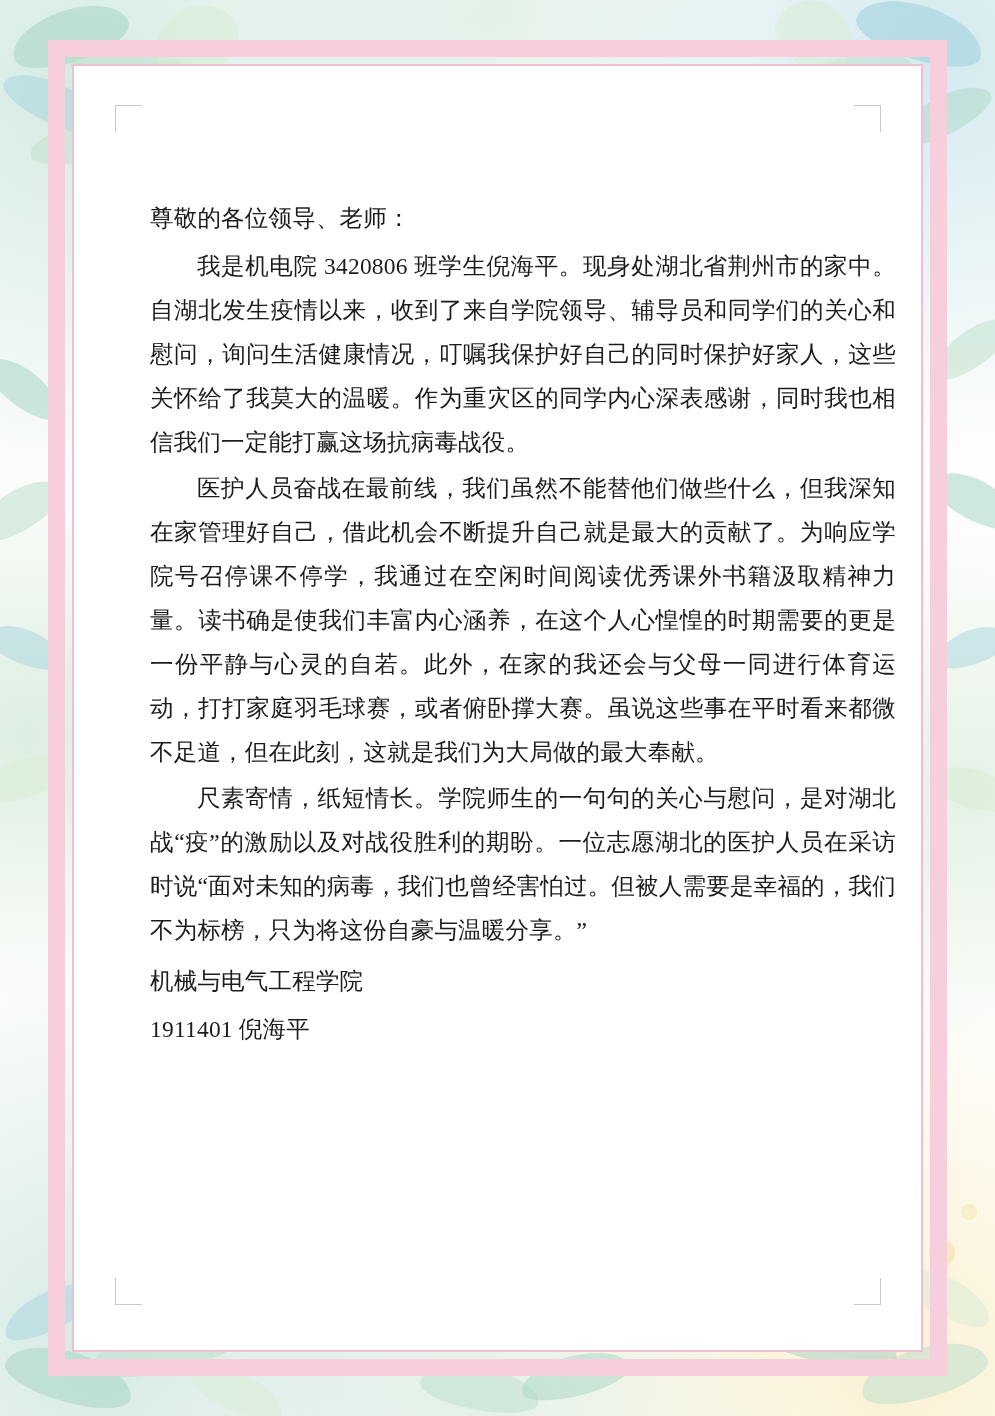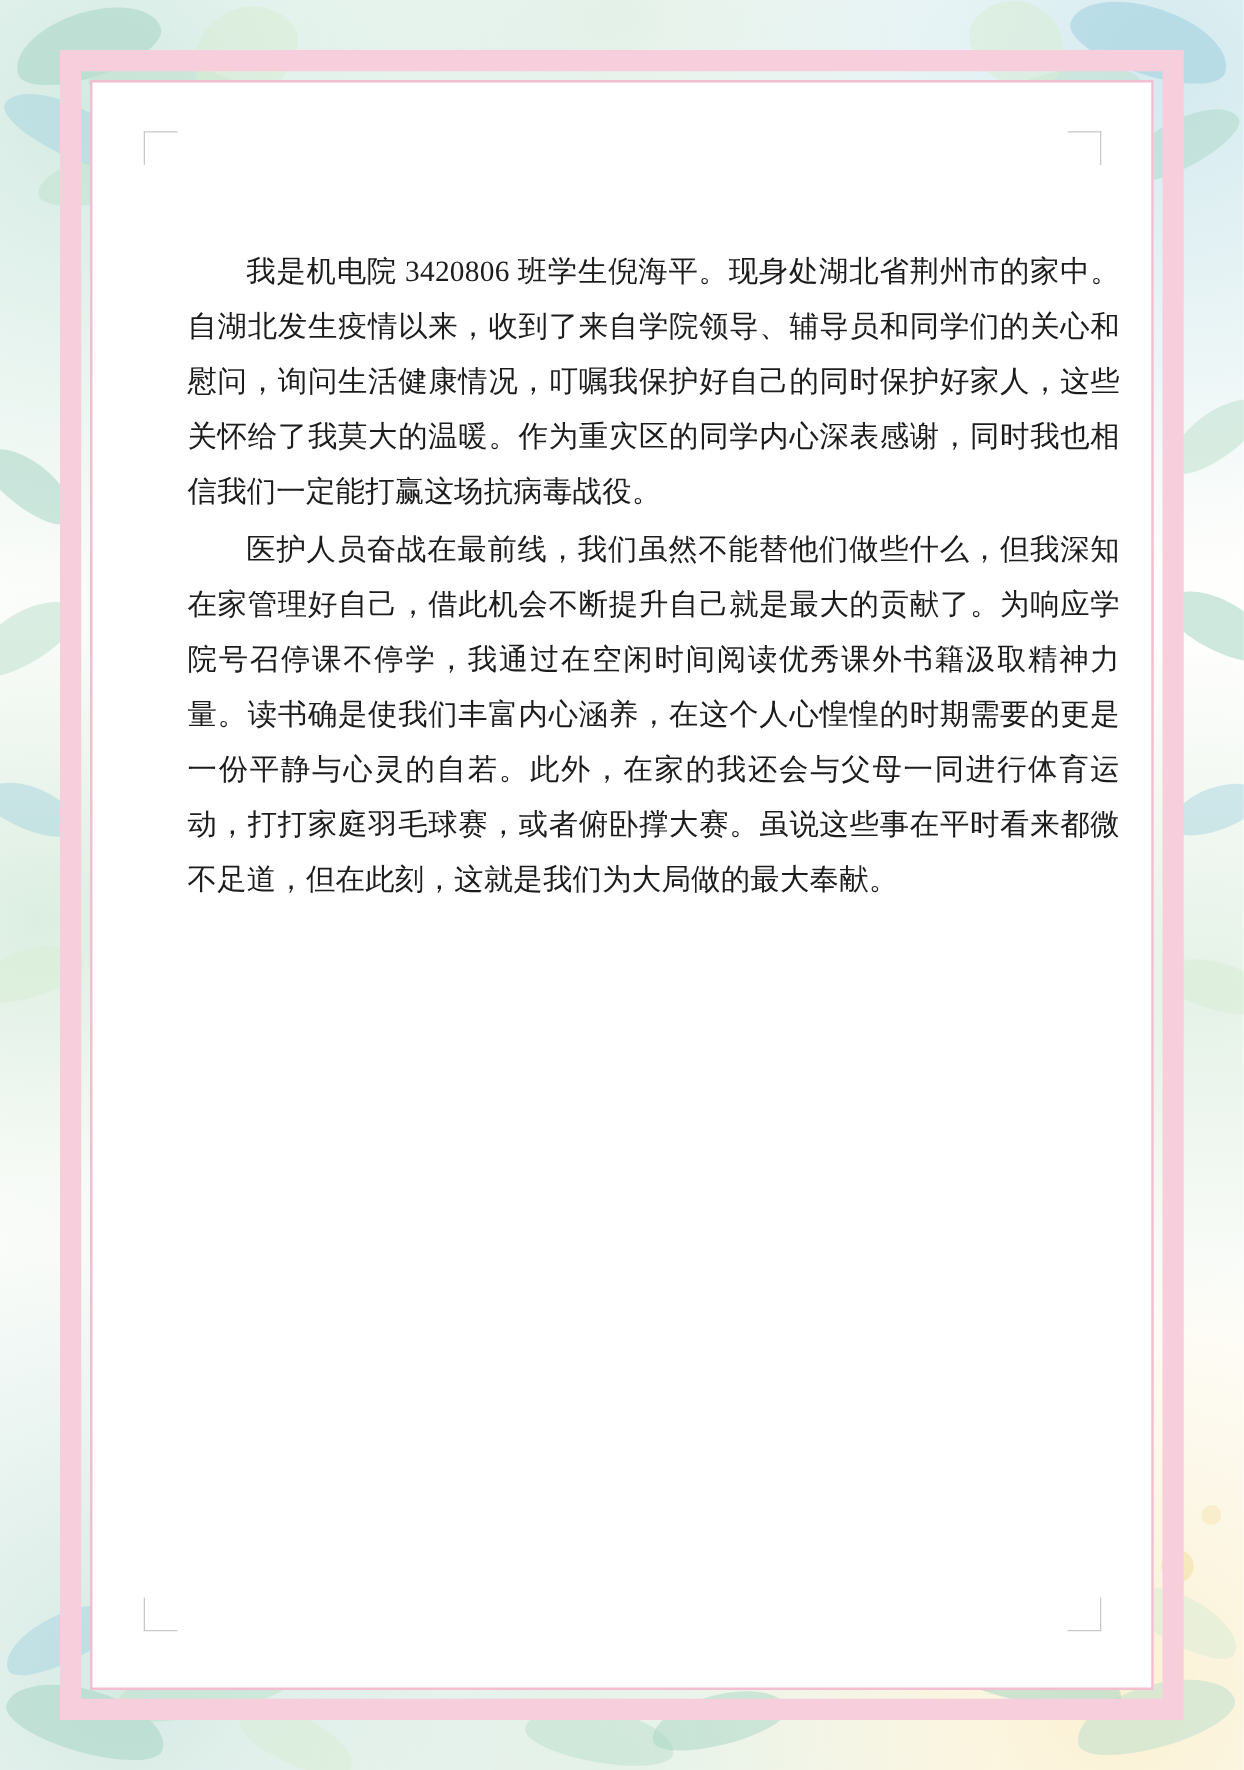--- a/index.html
+++ b/index.html
@@ -169,18 +169,24 @@
 
   <div class="frame-outer"></div>
   <div class="frame-inner"></div>
 
   <div class="corner tl"></div>
   <div class="corner tr"></div>
   <div class="corner bl"></div>
   <div class="corner br"></div>
 
   <div class="letter">
+    <p class="salutation">尊敬的各位领导、老师：</p>
     <p class="indent">我是机电院 3420806 班学生倪海平。现身处湖北省荆州市的家中。自湖北发生疫情以来，收到了来自学院领导、辅导员和同学们的关心和慰问，询问生活健康情况，叮嘱我保护好自己的同时保护好家人，这些关怀给了我莫大的温暖。作为重灾区的同学内心深表感谢，同时我也相信我们一定能打赢这场抗病毒战役。</p>
     <p class="indent">医护人员奋战在最前线，我们虽然不能替他们做些什么，但我深知在家管理好自己，借此机会不断提升自己就是最大的贡献了。为响应学院号召停课不停学，我通过在空闲时间阅读优秀课外书籍汲取精神力量。读书确是使我们丰富内心涵养，在这个人心惶惶的时期需要的更是一份平静与心灵的自若。此外，在家的我还会与父母一同进行体育运动，打打家庭羽毛球赛，或者俯卧撑大赛。虽说这些事在平时看来都微不足道，但在此刻，这就是我们为大局做的最大奉献。</p>
+    <p class="indent">尺素寄情，纸短情长。学院师生的一句句的关心与慰问，是对湖北战“疫”的激励以及对战役胜利的期盼。一位志愿湖北的医护人员在采访时说“面对未知的病毒，我们也曾经害怕过。但被人需要是幸福的，我们不为标榜，只为将这份自豪与温暖分享。”</p>
 
+    <div class="sign">
+      <p class="sign-line">机械与电气工程学院</p>
+      <p class="sign-line name">1911401  倪海平</p>
+    </div>
   </div>
 
 </div>
 
 </body></html>

